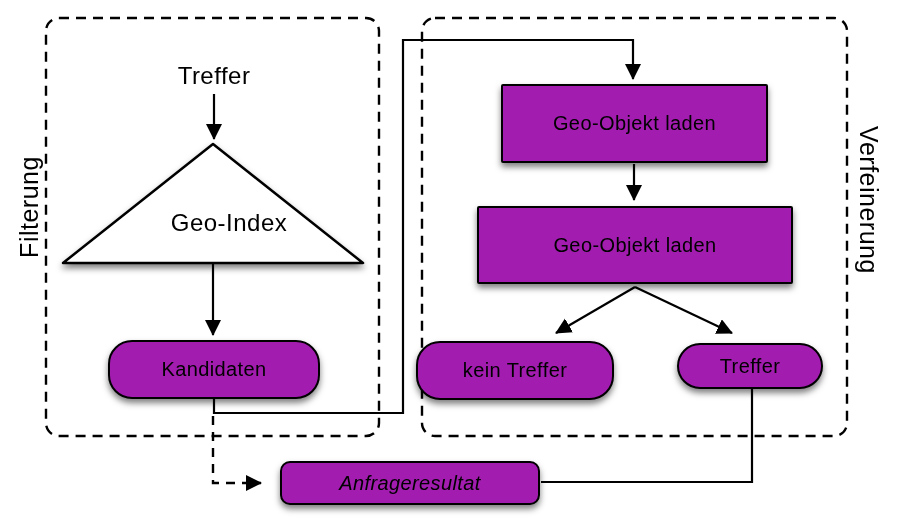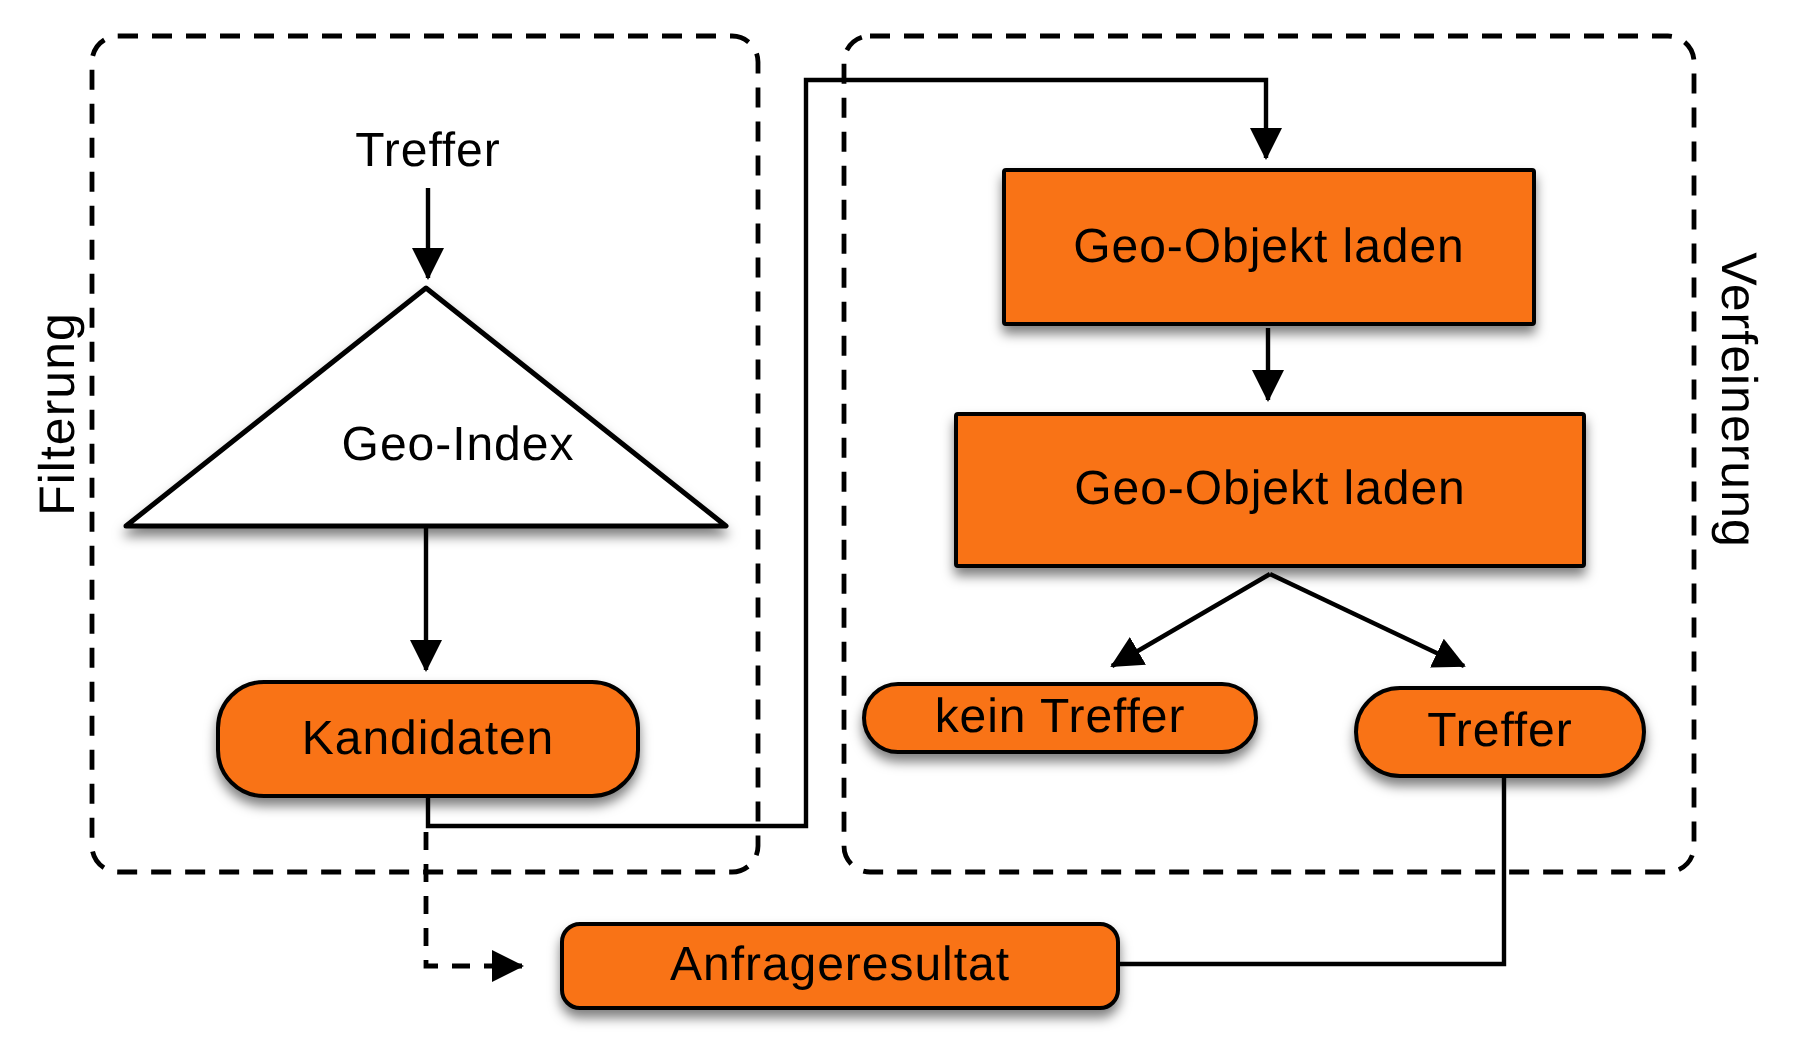--- a/index.html
+++ b/index.html
@@ -8,24 +8,24 @@
     width:901px;height:531px;
     background:#ffffff;
     font-family:"Liberation Sans", sans-serif;
     color:#000;
     overflow:hidden;
   }
   #wires{position:absolute;left:0;top:0;z-index:2;}
   .node{
     position:absolute;z-index:3;
     box-sizing:border-box;
-    background:#f97316;
+    background:#a21caf;
     border:2.5px solid #000;
     display:flex;align-items:center;justify-content:center;
-    font-size:24px;letter-spacing:.02em;
+    font-size:20px;letter-spacing:.02em;
     box-shadow:0 4px 6px rgba(0,0,0,.5);
     white-space:nowrap;
   }
   .rect{border-radius:2px;}
   .pill{border-radius:24px;}
   .freetext{
     position:absolute;z-index:3;
     font-size:24px;letter-spacing:.02em;
     text-align:center;white-space:nowrap;
   }
@@ -69,18 +69,18 @@
 
   <div class="grouplabel rot-ccw" style="left:-41px;top:193px;width:140px;height:28px;">Filterung</div>
   <div class="grouplabel rot-cw" style="left:789px;top:186px;width:160px;height:28px;">Verfeinerung</div>
 
   <div class="freetext" style="left:134px;top:62px;width:160px;">Treffer</div>
   <div class="freetext" style="left:147px;top:209px;width:164px;">Geo-Index</div>
   <div class="node pill" style="left:108px;top:340px;width:212px;height:59px;">Kandidaten</div>
 
   <div class="node rect" style="left:501px;top:84px;width:267px;height:79px;">Geo-Objekt laden</div>
   <div class="node rect" style="left:477px;top:206px;width:316px;height:78px;">Geo-Objekt laden</div>
-  <div class="node pill" style="left:431px;top:341px;width:198px;height:36px;">kein Treffer</div>
+  <div class="node pill" style="left:416px;top:341px;width:198px;height:59px;">kein Treffer</div>
   <div class="node pill" style="left:677px;top:343px;width:146px;height:46px;">Treffer</div>
 
-  <div class="node pill" style="left:280px;top:461px;width:280px;height:44px;border-radius:10px;">Anfrageresultat</div>
+  <div class="node pill" style="left:280px;top:461px;width:260px;height:44px;border-radius:10px;font-style:italic;">Anfrageresultat</div>
 
 </div>
 
 </body></html>

